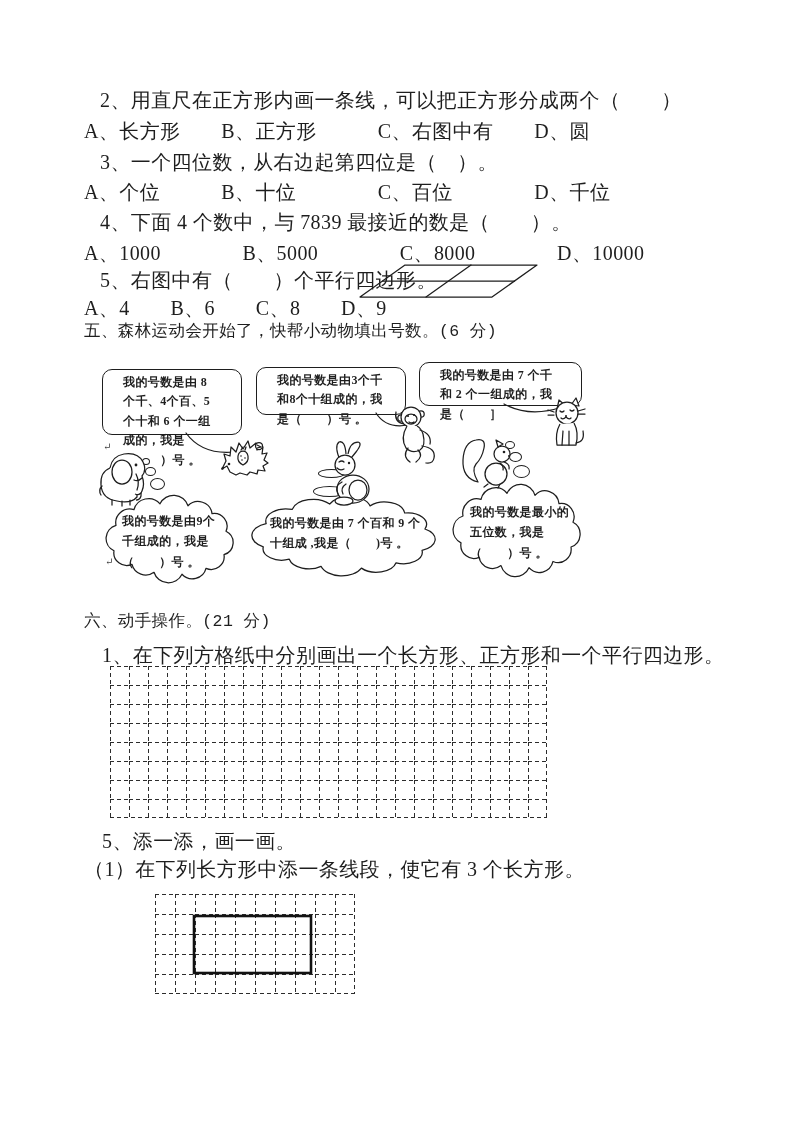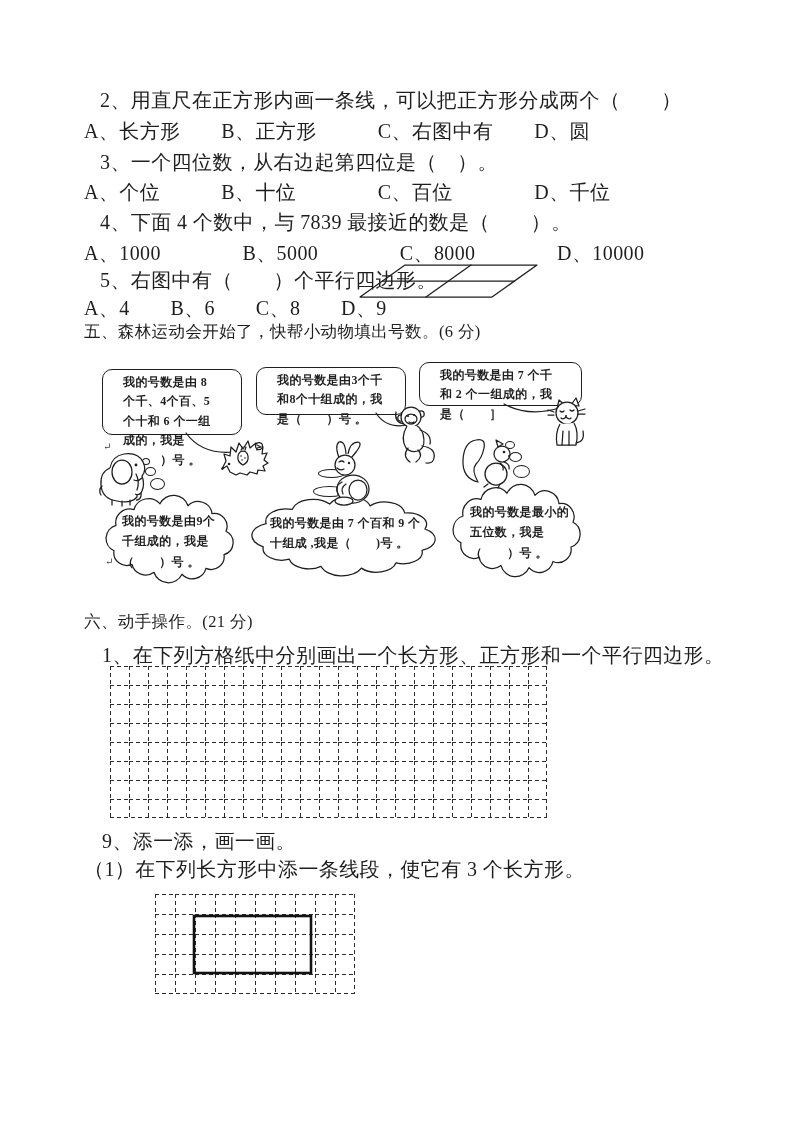--- a/index.html
+++ b/index.html
@@ -7,21 +7,21 @@
     position:relative; width:793px; height:1122px; margin:0 auto;
     background:#ffffff; overflow:hidden;
     font-family:"Liberation Serif","DejaVu Serif",serif;
     color:#1e1e1e;
   }
   .abs{position:absolute;}
   .tline{
     position:absolute; font-size:20px; letter-spacing:0.4px;
     white-space:nowrap; line-height:1.2;
   }
-  .heading{font-size:16.5px;}
+  .heading{font-size:16.5px;font-family:Liberation Mono, monospace;}
   .bubble{
     position:absolute; background:#fff; border:1.6px solid #1e1e1e;
     border-radius:10px; font-size:12px; font-weight:bold;
     line-height:1.62; letter-spacing:0.4px; padding:3px 20px;
     box-sizing:border-box; z-index:3;
   }
   .cloudtext{
     position:absolute; font-size:12px; font-weight:bold;
     line-height:1.7; letter-spacing:0.4px; z-index:4;
   }
@@ -185,21 +185,21 @@
   <svg class="abs" style="left:110px;top:666px" width="439" height="154" viewBox="0 0 439 154">
     <defs>
       <pattern id="cellA" width="19" height="19" patternUnits="userSpaceOnUse">
         <path d="M0,0.5 H19 M0.5,0 V19" stroke="#2c2c2c" stroke-width="1" fill="none" stroke-dasharray="4 3"></path>
       </pattern>
     </defs>
     <rect x="0" y="0" width="437" height="152" fill="url(#cellA)"></rect>
     <path d="M436.5,0 V152 M0,151.5 H437" stroke="#2c2c2c" stroke-width="1" fill="none" stroke-dasharray="4 3"></path>
   </svg>
 
-  <div class="tline" style="left:102px;top:829px">9、添一添，画一画。</div>
+  <div class="tline" style="left:102px;top:829px">5、添一添，画一画。</div>
   <div class="tline" style="left:84px;top:857px">（1）在下列长方形中添一条线段，使它有 3 个长方形。</div>
 
   <svg class="abs" style="left:155px;top:894px" width="203" height="103" viewBox="0 0 203 103">
     <defs>
       <pattern id="cellB" width="20" height="20" patternUnits="userSpaceOnUse">
         <path d="M0,0.5 H20 M0.5,0 V20" stroke="#2c2c2c" stroke-width="1" fill="none" stroke-dasharray="4 3"></path>
       </pattern>
     </defs>
     <rect x="0" y="0" width="200" height="100" fill="url(#cellB)"></rect>
     <path d="M199.5,0 V100 M0,99.5 H200" stroke="#2c2c2c" stroke-width="1" fill="none" stroke-dasharray="4 3"></path>

